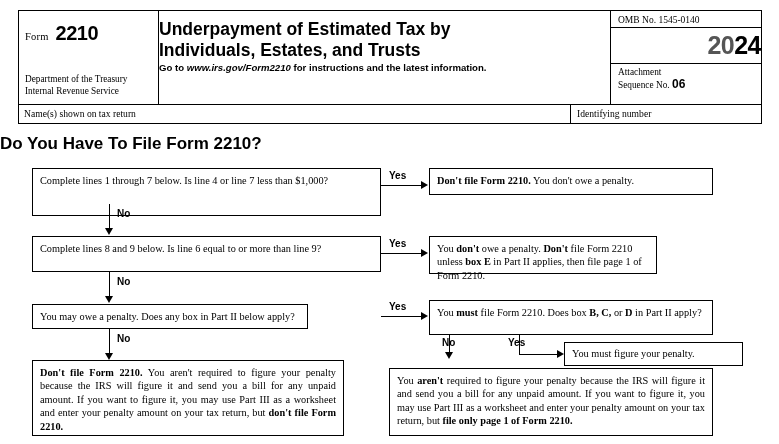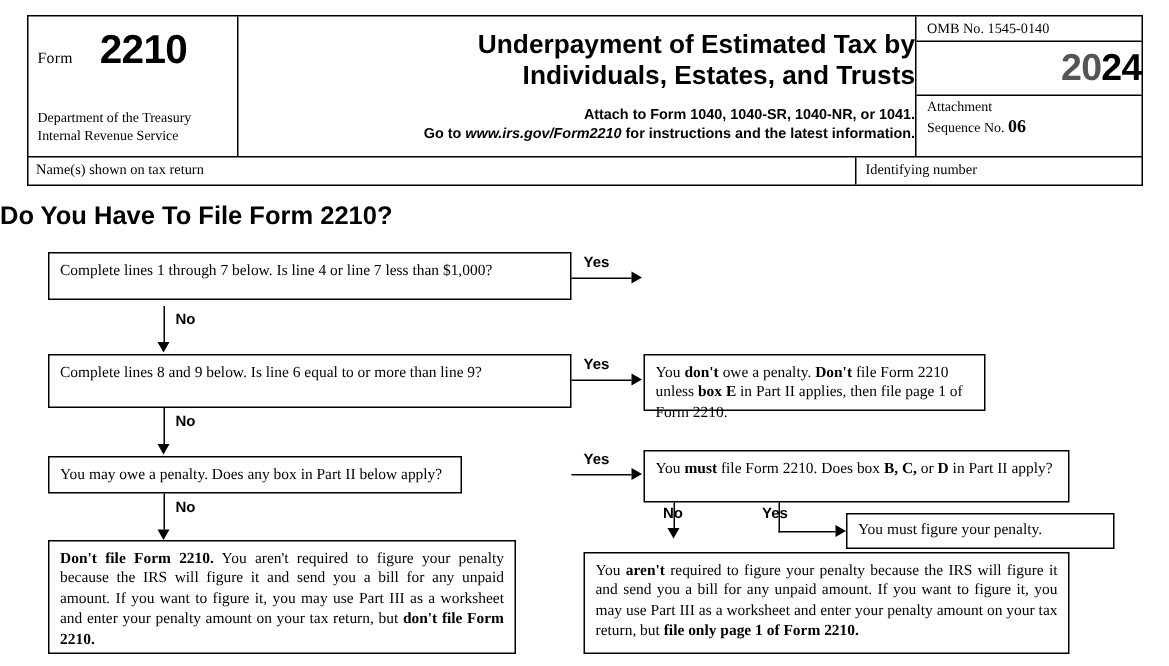--- a/index.html
+++ b/index.html
@@ -46,38 +46,38 @@
     align-items: baseline;
     padding: 9px 0 0 6px;
   }
   .form-word {
     font-size: 10.5px;
     letter-spacing: .2px;
   }
   .form-num {
     font-family: "Liberation Sans", sans-serif;
     font-weight: bold;
-    font-size: 27px;
+    font-size: 20px;
     line-height: 27px;
-    margin-left: 18px;
+    margin-left: 7px;
     letter-spacing: -0.5px;
   }
   .dept {
     position: absolute;
     left: 6px;
     bottom: 7px;
     font-size: 9.3px;
     line-height: 11.5px;
   }
 
   .hdr-mid {
     flex: 1;
     box-sizing: border-box;
     border-right: 1.5px solid #000;
-    text-align: right;
+    text-align: left;
     padding-top: 8px;
     position: relative;
   }
   .title {
     font-family: "Liberation Sans", sans-serif;
     font-weight: bold;
     font-size: 17.5px;
     line-height: 21px;
   }
   .attach {
@@ -124,21 +124,21 @@
     letter-spacing: -0.5px;
   }
   .yr .light { color: #555; }
   .attachseq {
     font-size: 9.3px;
     padding: 3px 0 0 7px;
     line-height: 11.5px;
     position: relative;
   }
   .attachseq .seqnum {
-    font-family: Liberation Serif, serif;
+    font-family: Liberation Sans, sans-serif;
     font-weight: bold;
     font-size: 12px;
   }
 
   
   .namerow {
     position: absolute;
     left: 18px;
     top: 104px;
     width: 744px;
@@ -229,21 +229,20 @@
       </div>
       <div class="dept">
         <div>Department of the Treasury</div>
         <div>Internal Revenue Service</div>
       </div>
     </div>
 
     <div class="hdr-mid">
       <div class="title">Underpayment of Estimated Tax by</div>
       <div class="title">Individuals, Estates, and Trusts</div>
-      <div class="attach">Attach to Form 1040, 1040-SR, 1040-NR, or 1041.</div>
       <div class="goto">
         <span>Go to</span>
         <i>www.irs.gov/Form2210</i>
         <span>for instructions and the latest information.</span>
       </div>
     </div>
 
     <div class="hdr-right">
       <div class="omb">OMB No. 1545-0140</div>
       <div class="yearbox">
@@ -259,28 +258,31 @@
     </div>
   </div>
 
   <div class="namerow">
     <div class="nm">Name(s) shown on tax return</div>
     <div class="idn">Identifying number</div>
   </div>
 
   <div class="sect-title">Do You Have To File Form 2210?</div>
 
-  <div class="box" style="left:32px; top:168px; width:349px; height:32px;">
+  <div class="box" style="left:32px; top:168px; width:349px; height:48px;">
     <span>Complete lines 1 through 7 below. Is line 4 or line 7 less than $1,000?</span>
   </div>
 
   <div class="arrow-h" style="left:381px; top:185px; width:40px;"></div>
   <div class="head-r" style="left:421px; top:180.5px;"></div>
   <div class="lbl" style="left:389px; top:170px;">Yes</div>
 
+  <div class="box" style="left:429px; top:168px; width:284px; height:27px;">
+    <b>Don't file Form 2210.</b><span> You don't owe a penalty.</span>
+  </div>
 
   <div class="arrow-v" style="left:109px; top:204px; height:24px;"></div>
   <div class="head-d" style="left:105px; top:228px;"></div>
   <div class="lbl" style="left:117px; top:208px;">No</div>
 
   <div class="box" style="left:32px; top:236px; width:349px; height:36px;">
     <span>Complete lines 8 and 9 below. Is line 6 equal to or more than line 9?</span>
   </div>
   <div class="arrow-h" style="left:381px; top:253px; width:40px;"></div>
   <div class="head-r" style="left:421px; top:248.5px;"></div>

